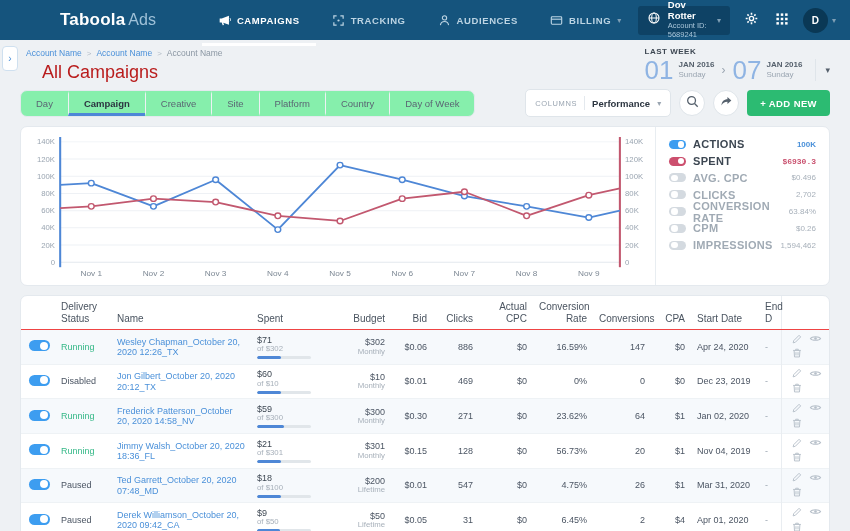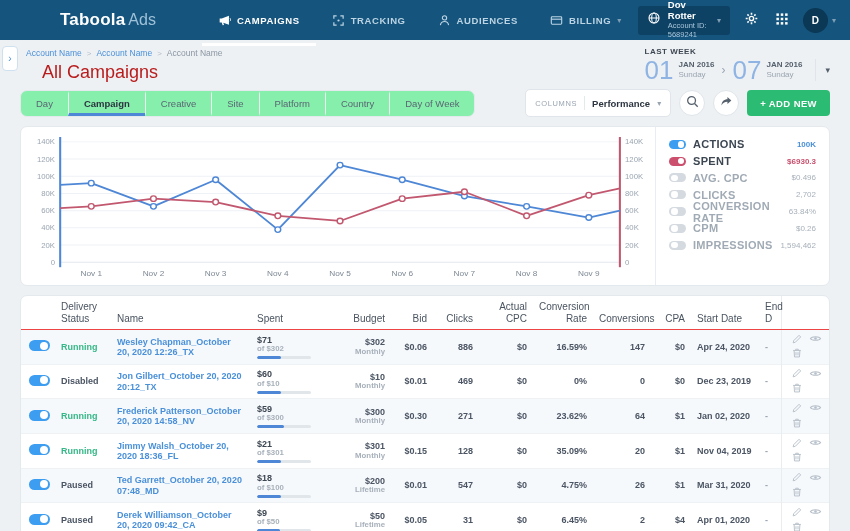--- a/index.html
+++ b/index.html
@@ -88,21 +88,21 @@
   .tg.on::after{left:auto;right:2px;}
   .tg.sm{width:17px;height:9px;}
   .tg.sm::after{width:6.5px;height:6.5px;top:1.2px;}
 
   
   .table-card{margin-top:9px;background:#fff;border:1px solid #e4e9ee;border-radius:7px;overflow:hidden;}
   .tbl{width:100%;border-collapse:collapse;table-layout:fixed;}
   .tbl th{font-size:10px;font-weight:normal;color:#4a5460;text-align:left;vertical-align:bottom;
     padding:5px 6px;border-bottom:1px solid #ef4444;line-height:1.15;}
   .tbl td{font-size:9px;color:#4b5563;padding:2px 6px;vertical-align:middle;line-height:1.15;}
-  .tbl tbody tr{border-top:1px solid #eef2f5;height:23.5px;font-weight:bold;}
+  .tbl tbody tr{border-top:1px solid #eef2f5;height:23.5px;}
   .tbl tbody tr:nth-child(odd){background:#f6f9fc;}
   .tbl th:nth-child(n+5):nth-child(-n+11),.tbl td:nth-child(n+5):nth-child(-n+11){text-align:right;}
   .tbl td:first-child,.tbl th:first-child{text-align:center;padding-left:8px;}
   .status-Running{color:#35b887;}
   .status-Paused,.status-Disabled{color:#4b5563;}
   .name-link{color:#4a90d9;cursor:pointer;text-decoration:none;display:block;}
   .spent-main{color:#3d4752;display:block;}
   .sub-gray{color:#a7b0ba;font-size:7.8px;display:block;}
   .bar{width:54px;height:3px;border-radius:2px;background:#e1e6ea;margin-top:2px;overflow:hidden;}
   .bar-fill{height:100%;background:#4e87d6;border-radius:2px;}
@@ -340,21 +340,21 @@
         </div>
       <div class="legend" id="legend">
           <div class="leg-row on">
             <span class="tg sm on" style="background: rgb(61, 157, 240);"></span>
             <span class="leg-label">ACTIONS</span>
             <span class="leg-value" style="color: rgb(74, 144, 217);">100K</span>
           </div>
           <div class="leg-row on">
             <span class="tg sm on" style="background: rgb(204, 79, 110);"></span>
             <span class="leg-label">SPENT</span>
-            <span class="leg-value" style="color: rgb(201, 80, 110);">$6930.3</span>
+            <span class="leg-value" style="color: rgb(201, 80, 110); font-family: Liberation Mono, monospace;">$6930.3</span>
           </div>
           <div class="leg-row">
             <span class="tg sm"></span>
             <span class="leg-label">AVG. CPC</span>
             <span class="leg-value">$0.496</span>
           </div>
           <div class="leg-row">
             <span class="tg sm"></span>
             <span class="leg-label">CLICKS</span>
             <span class="leg-value">2,702</span>
@@ -547,21 +547,21 @@
                   <div class="bar-fill" style="width: 45%;"></div>
                 </div>
               </td>
               <td>
                 <span class="b-main">$301</span>
                 <span class="sub-gray">Monthly</span>
               </td>
               <td>$0.15</td>
               <td>128</td>
               <td>$0</td>
-              <td>35.09%</td>
+              <td>56.73%</td>
               <td>20</td>
               <td>$1</td>
               <td>Nov 04, 2019</td>
               <td><span class="end-dash">-</span></td>
               <td class="acts-cell"><span class="act">
                   <span class="icon"><svg width="12" height="12" viewBox="0 0 14 14">
                       <path d="M2.5 11.5l.7-2.6 6.2-6.2 1.9 1.9-6.2 6.2z" fill="none" stroke="currentColor" stroke-width="1.1"></path>
                     </svg></span>
                 </span><span class="act">
                   <span class="icon"><svg width="13" height="13" viewBox="0 0 14 14">

